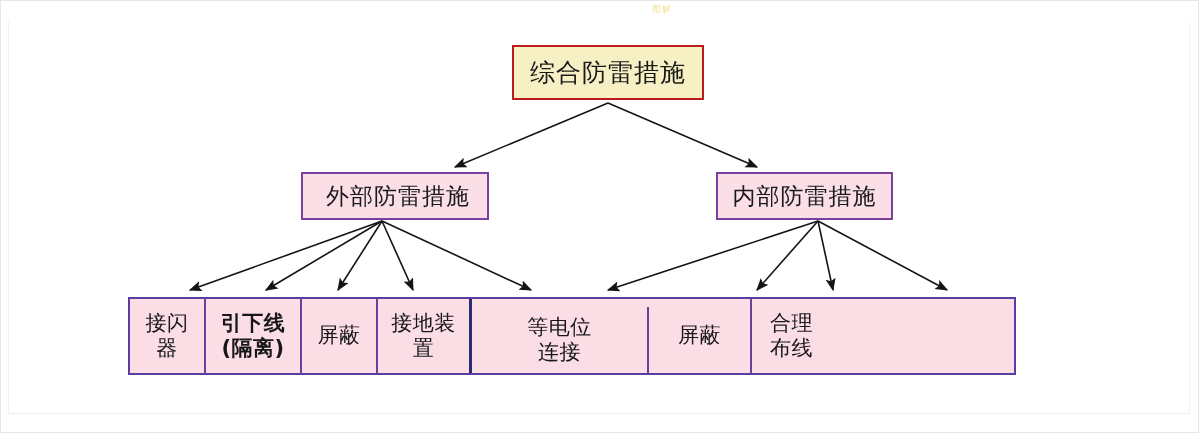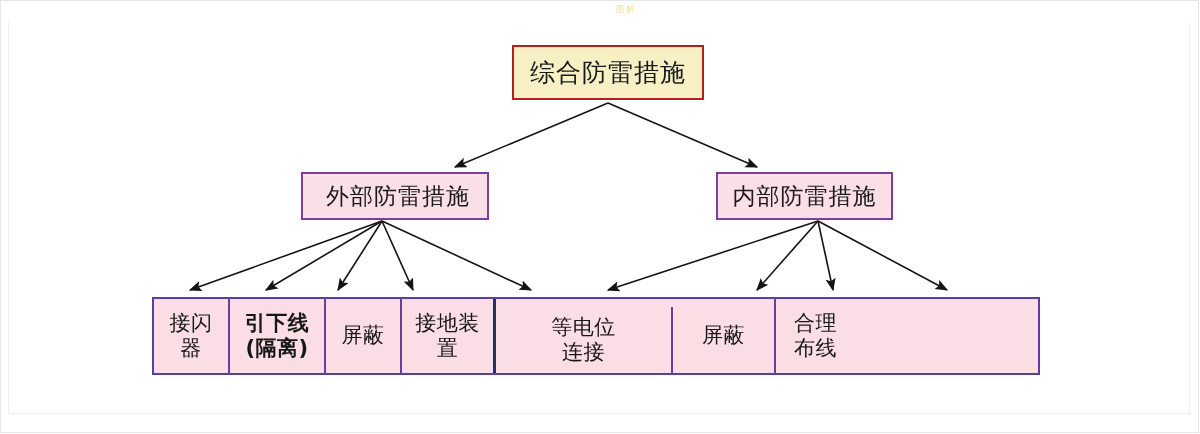--- a/index.html
+++ b/index.html
@@ -31,21 +31,21 @@
     width: 1182px;
     height: 392px;
     border-left: 1px solid #f0f0f0;
     border-right: 1px solid #f0f0f0;
     border-bottom: 1px solid #efefef;
     box-sizing: border-box;
     pointer-events: none;
   }
   .watermark {
     position: absolute;
-    left: 616px;
+    left: 652px;
     top: 2px;
     width: 70px;
     height: 14px;
     font-size: 9px;
     color: #f3f0e2;
     letter-spacing: 1px;
     line-height: 14px;
     white-space: nowrap;
     overflow: hidden;
   }
@@ -83,21 +83,21 @@
 
   .node-l2 {
     background: #fbdfe6;
     border: 2px solid #7b3f9d;
     font-size: 23px;
     letter-spacing: 1px;
   }
 
   .leaf-row {
     position: absolute;
-    left: 152px;
+    left: 128px;
     top: 297px;
     width: 888px;
     height: 78px;
     box-sizing: border-box;
     border: 2px solid #5b3fa0;
     display: flex;
     background: #fbdde6;
   }
   .leaf {
     box-sizing: border-box;

